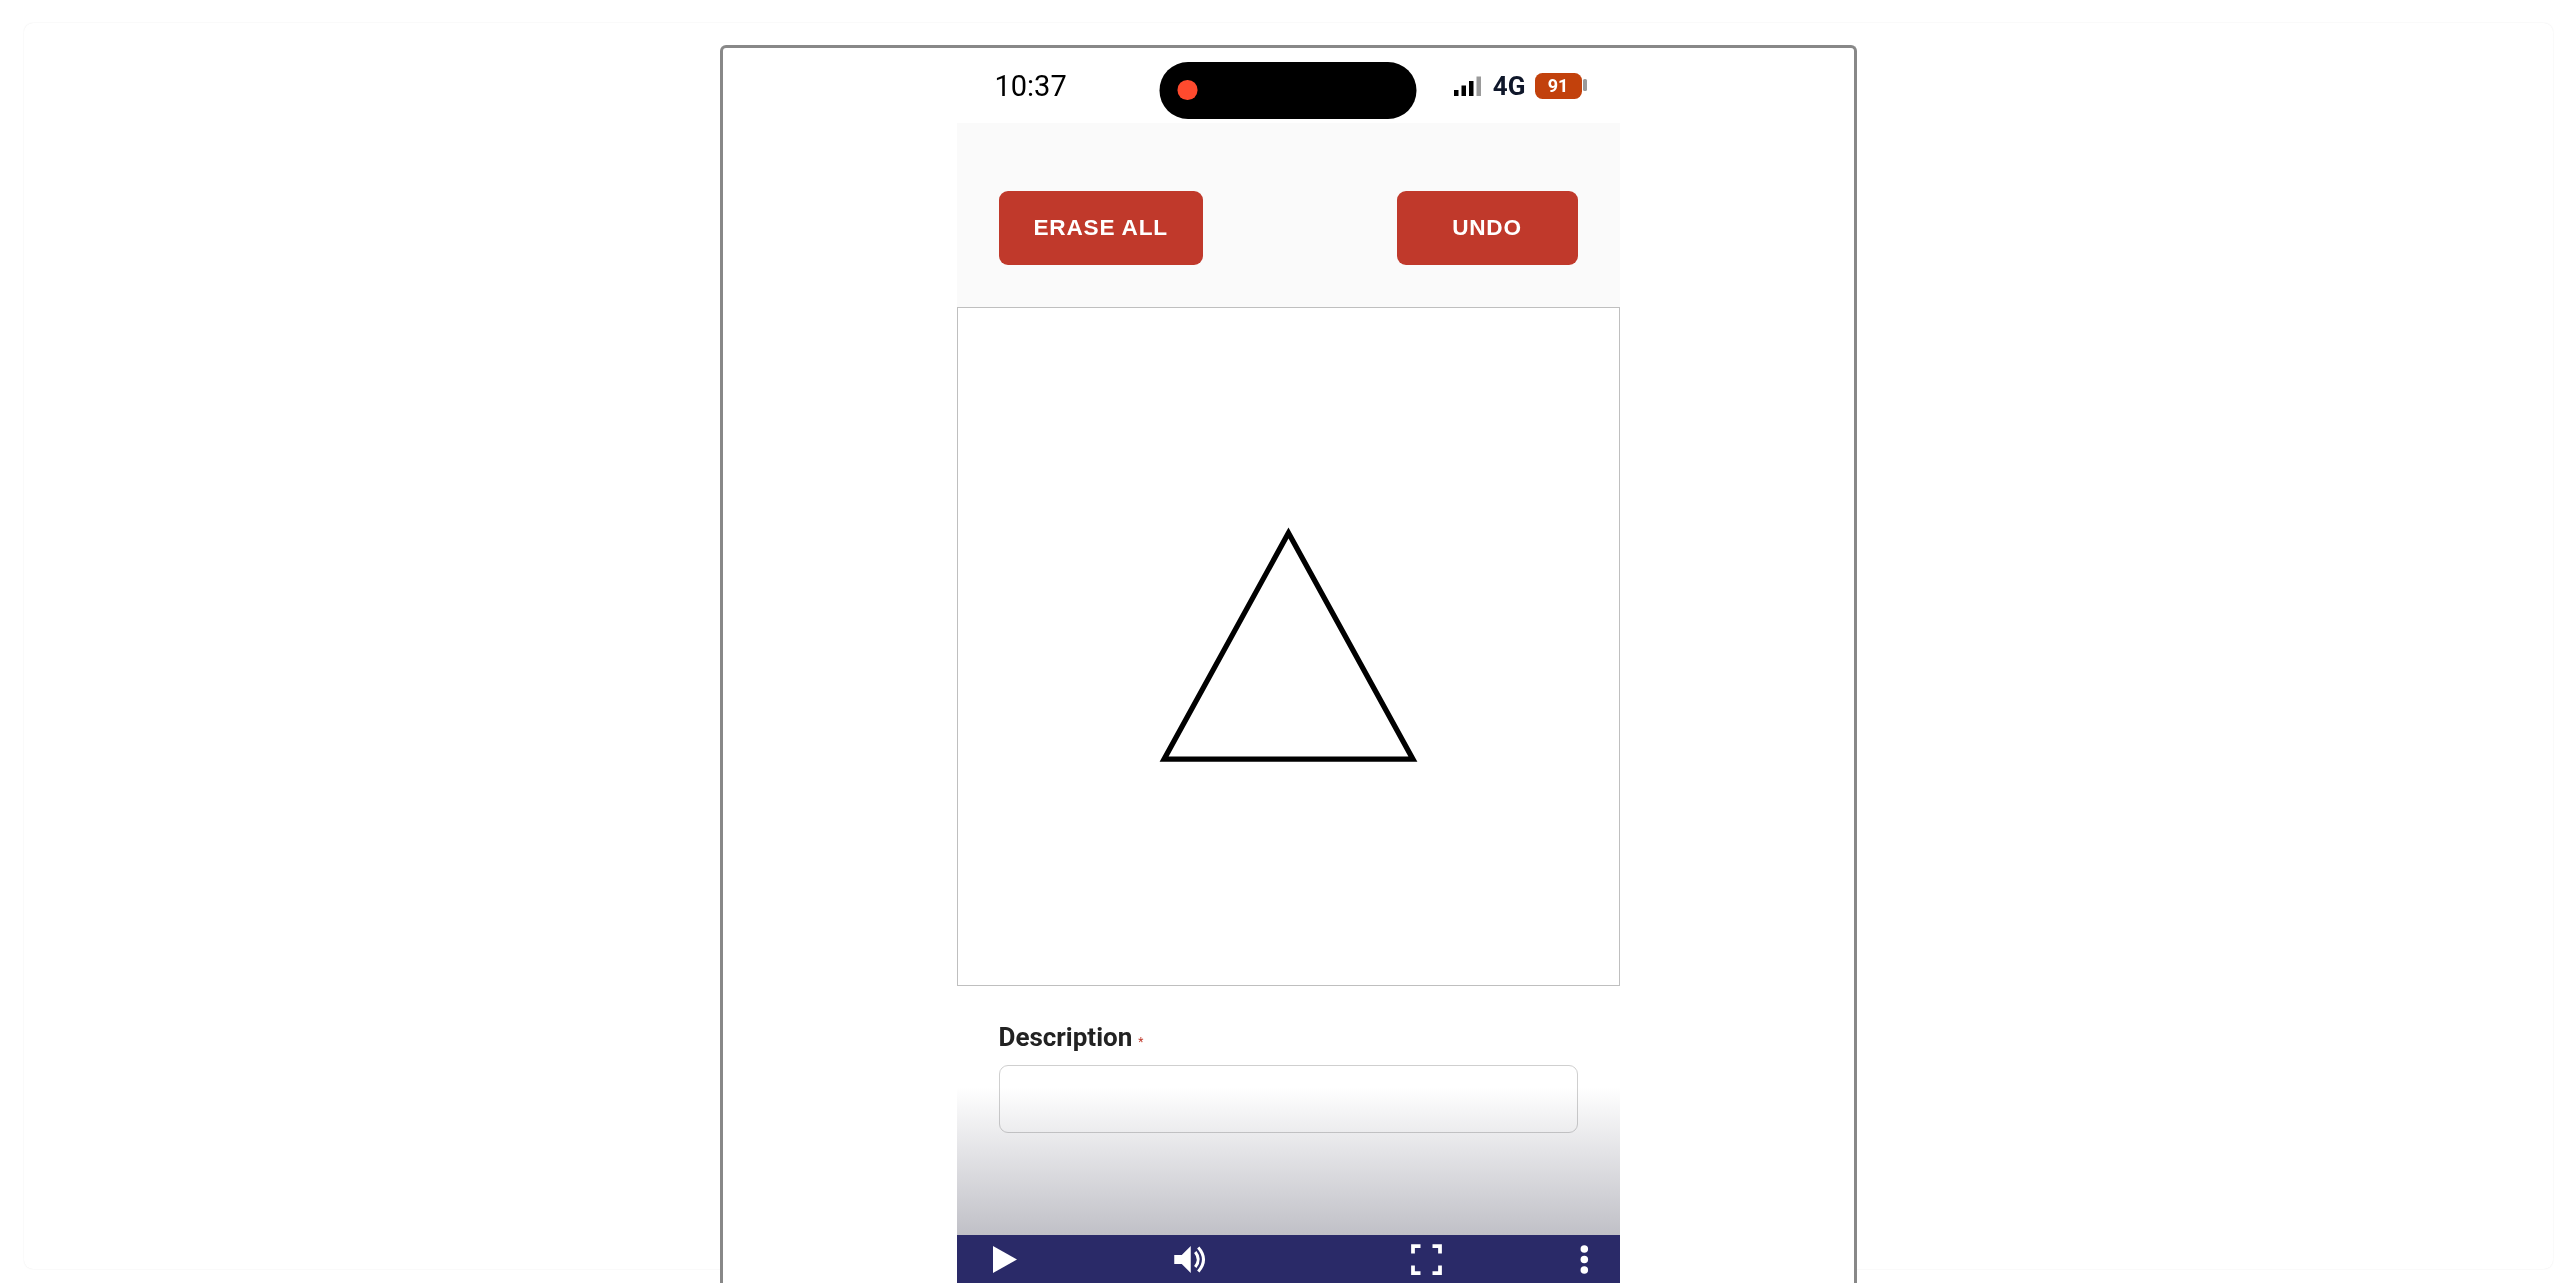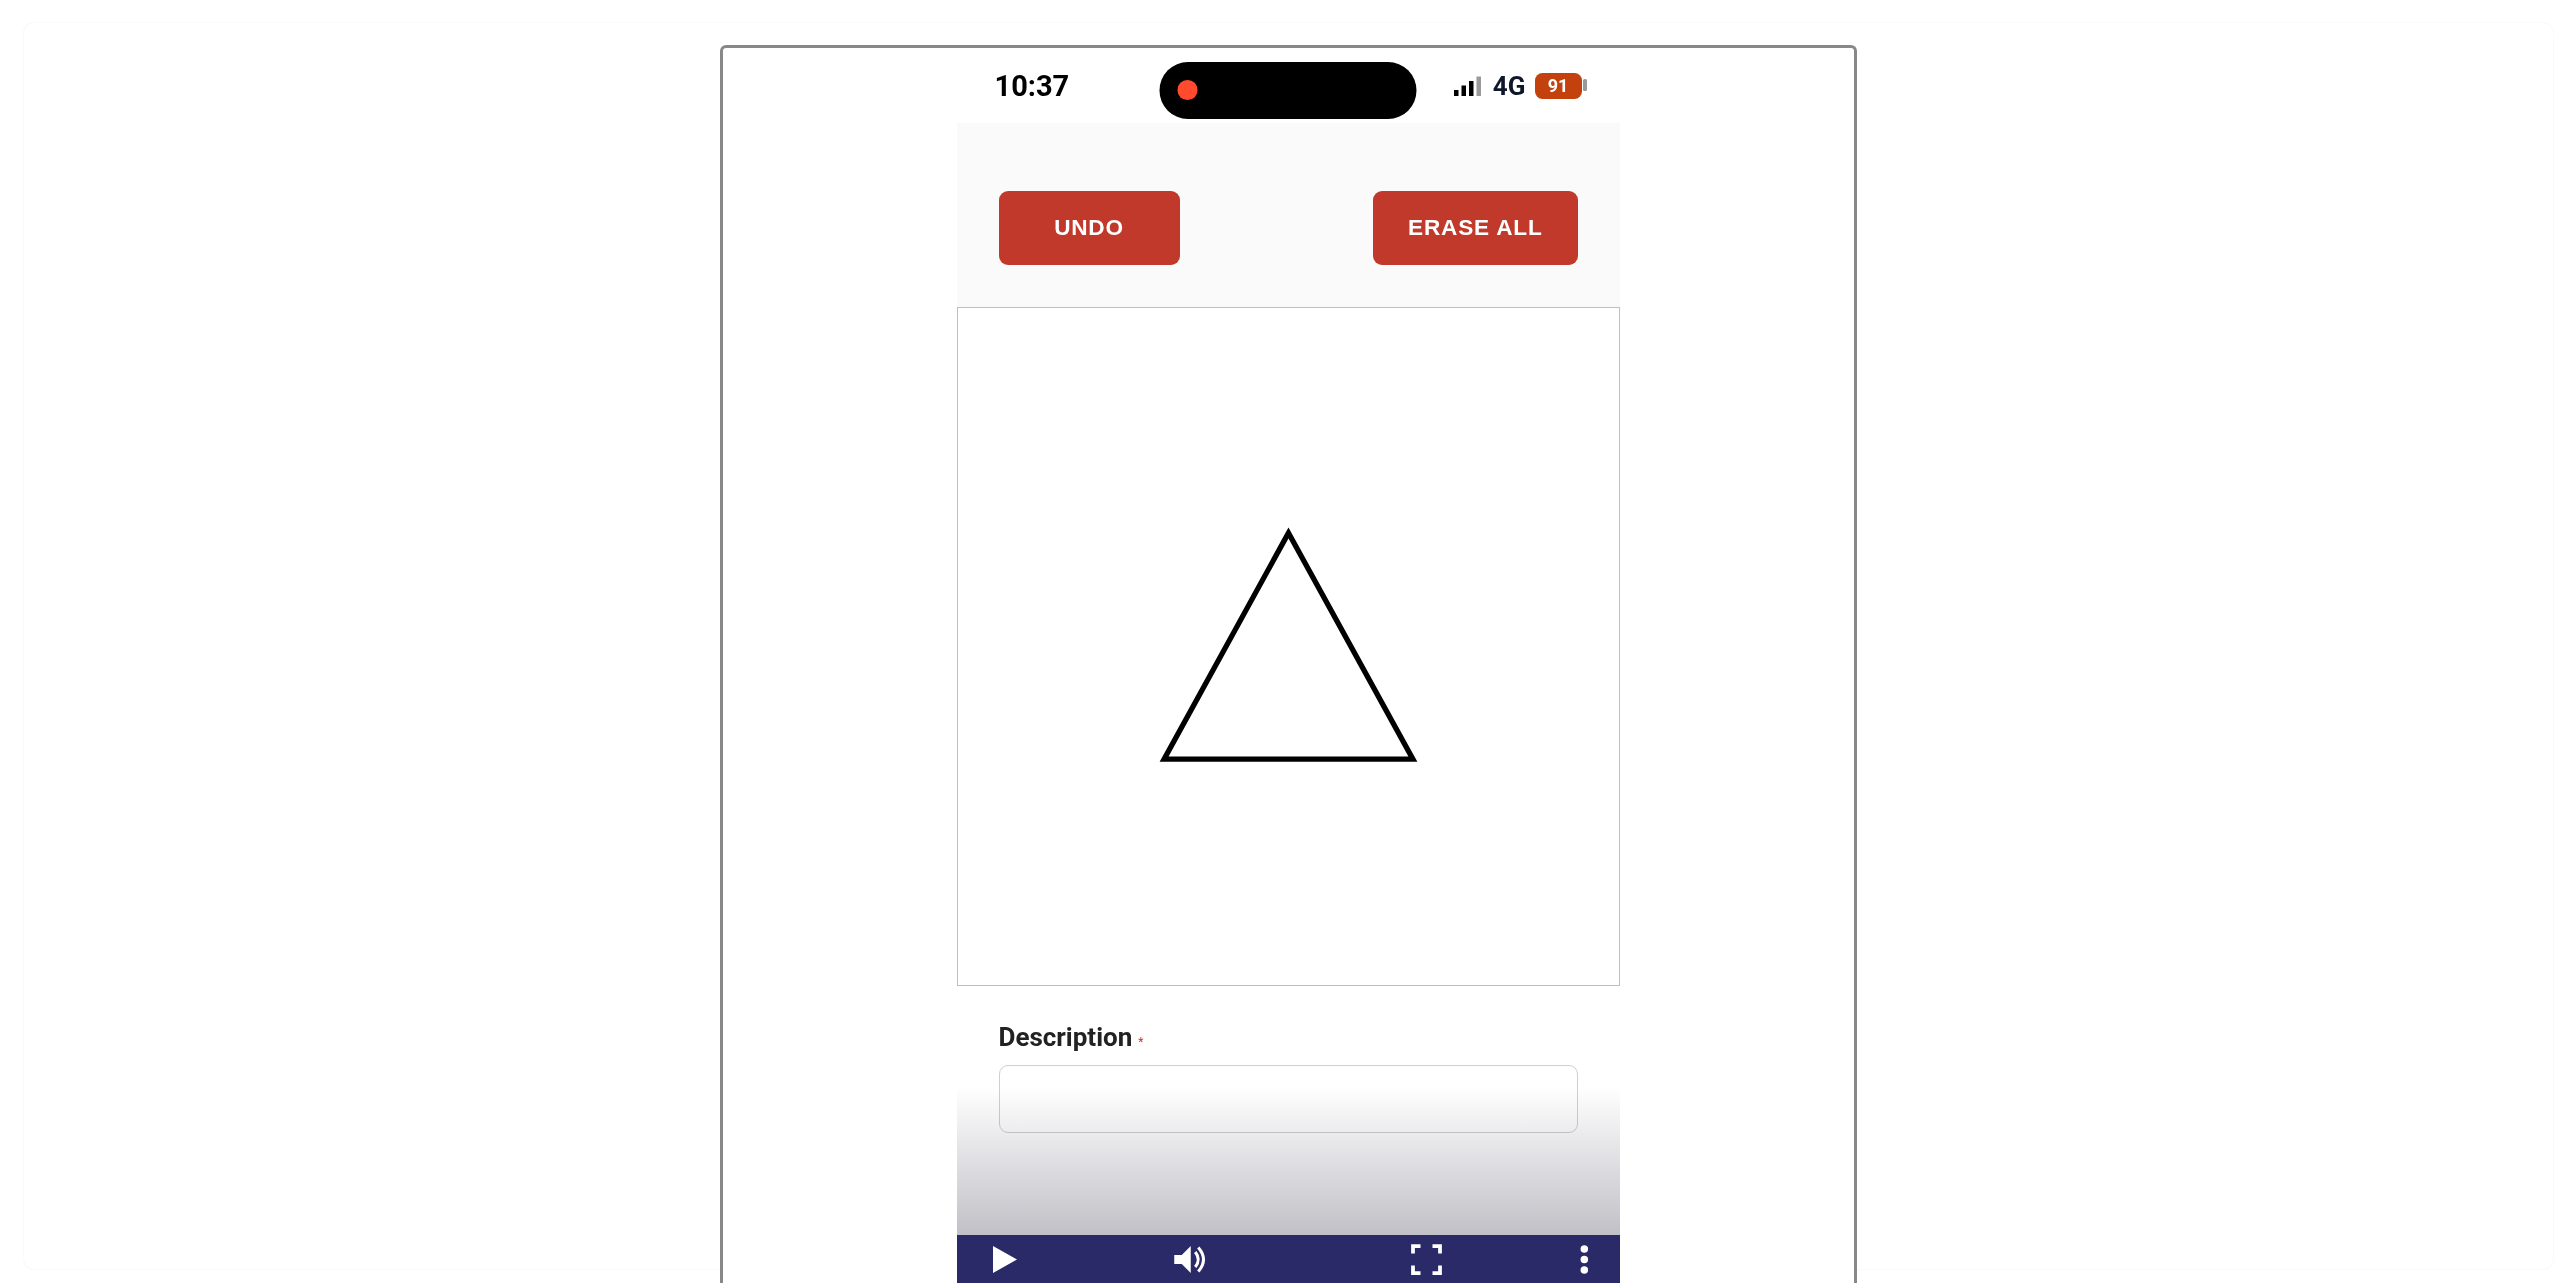--- a/index.html
+++ b/index.html
@@ -60,21 +60,21 @@
       height: 75px;
       display: flex;
       align-items: center;
       justify-content: space-between;
       padding: 0 38px;
       position: relative;
     }
 
     .status-time {
       font-size: 29px;
-      font-weight: 700;
+      font-weight: 400;
       color: #000;
     }
 
     .dynamic-island {
       position: absolute;
       left: 50%;
       transform: translateX(-50%);
       top: 13.6px;
       width: 257px;
       height: 57px;
@@ -271,22 +271,22 @@
           </span>
           <span class="network-label">4G</span>
           <span class="battery-badge">
             <span>91</span>
             <span class="battery-tip"></span>
           </span>
         </div>
       </div>
 
       <div class="toolbar">
+        <button class="btn">ERASE ALL</button>
         <button class="btn">UNDO</button>
-        <button class="btn">ERASE ALL</button>
       </div>
 
       <div class="canvas-area">
         <svg viewBox="0 0 370 320">
           <polygon points="185,10 20,310 350,310" fill="none" stroke="#000" stroke-width="7" stroke-linejoin="miter"></polygon>
         </svg>
       </div>
 
       <div class="form-section">
         <div>

